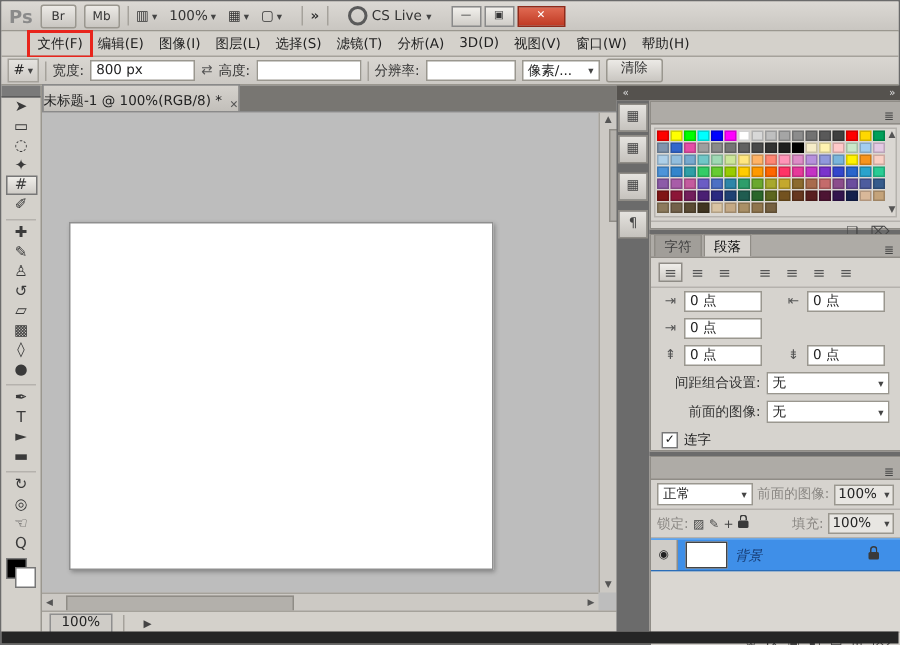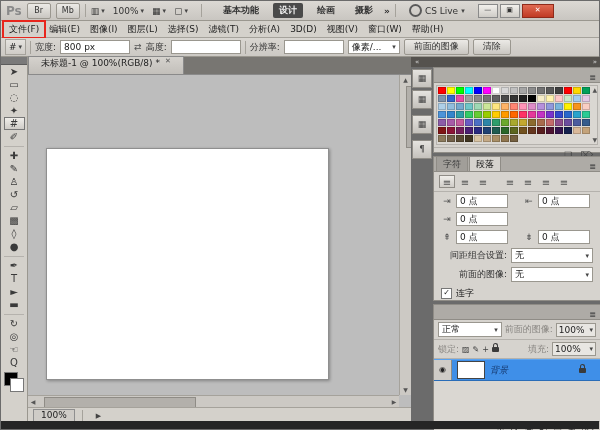--- a/index.html
+++ b/index.html
@@ -17,21 +17,21 @@
   .wsp{padding:1px 6px;font-weight:bold;color:#333;border-radius:2px}
   .wsp.active{background:#4a4a4a;color:#f0f0f0}
   .overflow-chevrons{font-weight:bold;color:#333}
   .cslive{display:flex;align-items:center;gap:3px;margin-left:8px;color:#333}
   .cs-dot{width:9px;height:9px;border:2px solid #5a5a5a;border-radius:50%;display:inline-block}
   .winctl{display:flex;gap:2px;margin-left:8px}
   .wbtn{width:18px;height:12px;border:1px solid #8a8a8a;background:linear-gradient(#f2f0ec,#cfccc7);text-align:center;line-height:11px;font-size:7px;color:#333}
   .wbtn.close{width:30px;background:linear-gradient(#e06a52,#c03a24);color:#fff;border-color:#8f2a1a}
 
   
-  .menubar{position:absolute;left:0;top:20px;right:0;height:17px;display:flex;align-items:center;padding-left:3px;background:#d4d1cb;border-bottom:1px solid #a5a29b;box-sizing:border-box}
+  .menubar{position:absolute;left:0;top:20px;right:0;height:17px;display:flex;align-items:center;padding-left:19px;background:#d4d1cb;border-bottom:1px solid #a5a29b;box-sizing:border-box}
   .menu-item{padding:1px 5px;white-space:nowrap}
   .menu-item.hl{outline:2px solid #e8251c;outline-offset:0}
 
   
   .optionsbar{position:absolute;left:0;top:37px;right:0;height:19px;display:flex;align-items:center;gap:4px;padding:0 4px;background:linear-gradient(#d9d6d1,#ccc9c4);border-bottom:1px solid #9a978f;box-sizing:border-box}
   .opt-tool{display:inline-flex;align-items:center;gap:2px;border:1px solid #a5a29b;background:linear-gradient(#e5e3df,#cfccc7);height:14px;padding:0 3px}
   .lbl{color:#333;white-space:nowrap}
   .lbl.gray{color:#8a8783}
   .inpt{background:#fff;border:1px solid #9a978f;height:12px;line-height:12px;font-size:9px;padding:0 3px;color:#222}
   .w-width{width:62px}.w-height{width:62px}.w-res{width:52px}
@@ -44,21 +44,21 @@
   .tool{display:block;width:21px;height:13px;margin:0 auto;text-align:center;line-height:13px;font-size:10px;color:#3a3a3a}
   .tool.selected{border:1px solid #777;background:linear-gradient(#f0eeea,#cfccc7);height:13px;line-height:12px;box-sizing:border-box}
   .tool-sep{height:2px;border-bottom:1px solid #b5b2ad;margin:1px 3px 2px}
   .fgbg{position:relative;width:20px;height:20px;margin:3px auto 0}
   .fg{position:absolute;left:0;top:0;width:12px;height:12px;background:#000;border:1px solid #777}
   .bg{position:absolute;right:0;bottom:0;width:12px;height:12px;background:#fff;border:1px solid #777}
 
   
   .docarea{position:absolute;left:27px;top:56px;width:383px;height:366px;background:#bdbdbd}
   .doctabs{position:absolute;left:0;top:0;right:0;height:18px;background:#787672;border-bottom:1px solid #8a8a8a;display:flex;align-items:flex-end;box-sizing:border-box}
-  .doctab{display:flex;align-items:flex-start;gap:5px;height:17px;padding:0 12px;background:linear-gradient(#d5d2cd,#c2bfba);border:1px solid #8a8a8a;border-bottom:none;font-size:9px;color:#222}
+  .doctab{display:flex;align-items:flex-end;gap:5px;height:17px;padding:0 0;background:linear-gradient(#d5d2cd,#c2bfba);border:1px solid #8a8a8a;border-bottom:none;font-size:9px;color:#222}
   .doctab .x{font-size:7px;color:#555}
   .doccontent{position:absolute;left:0;top:18px;right:12px;bottom:28px;background:#bdbdbd;overflow:hidden}
   .canvas{position:absolute;left:18px;top:73px;width:281px;height:230px;background:#ffffff;border:1px solid #8f8f8f;box-shadow:1px 1px 3px rgba(0,0,0,.3)}
   .vscroll{position:absolute;top:18px;right:0;width:12px;bottom:28px;background:#ccc9c4;border-left:1px solid #a5a29b;box-sizing:border-box}
   .vscroll .arr{display:block;width:100%;height:10px;text-align:center;line-height:10px;font-size:6px;color:#555}
   .vscroll .thumb{position:absolute;left:1px;right:1px;top:11px;height:60px;background:#b3b0ab;border:1px solid #8f8c86}
   .vscroll .arr.dn{position:absolute;bottom:0}
   .hscroll{position:absolute;left:0;right:12px;bottom:16px;height:12px;background:#ccc9c4;border-top:1px solid #a5a29b;box-sizing:border-box}
   .hscroll .arr{position:absolute;top:0;width:10px;height:100%;text-align:center;line-height:11px;font-size:6px;color:#555}
   .hscroll .arr.lf{left:0}.hscroll .arr.rt{right:0}
@@ -146,26 +146,20 @@
         <span class="vctl">
           <span>▦</span>
           <span class="caret">▾</span>
         </span>
         <span class="vctl">
           <span>▢</span>
           <span class="caret">▾</span>
         </span>
       </span>
     <span class="bar-sep" style="margin-left:8px"></span>
-    <span class="workspaces">
-        <span class="wsp">基本功能</span>
-        <span class="wsp active">设计</span>
-        <span class="wsp">绘画</span>
-        <span class="wsp">摄影</span>
-      </span>
     <span class="overflow-chevrons">»</span>
     <span class="bar-sep"></span>
     <span class="cslive">
       <span class="cs-dot"></span>
       <span>CS Live</span>
       <span class="caret">▾</span>
     </span>
     <span class="winctl">
         <span class="wbtn">—</span>
         <span class="wbtn">▣</span>
@@ -198,21 +192,20 @@
     <span style="color:#555">⇄</span>
     <span class="lbl">高度:</span>
     <span class="inpt w-height"></span>
     <span class="bar-sep"></span>
     <span class="lbl">分辨率:</span>
     <span class="inpt w-res"></span>
     <span class="unitdd">
       <span>像素/...</span>
       <span class="caret">▾</span>
     </span>
-    <span class="opt-btn">前面的图像</span>
     <span class="opt-btn">清除</span>
   </div>
 
   <div class="tools">
     <div class="tools-grip"></div>
     <div>
         <span class="tool">➤</span>
         <span class="tool">▭</span>
         <span class="tool">◌</span>
         <span class="tool">✦</span>

